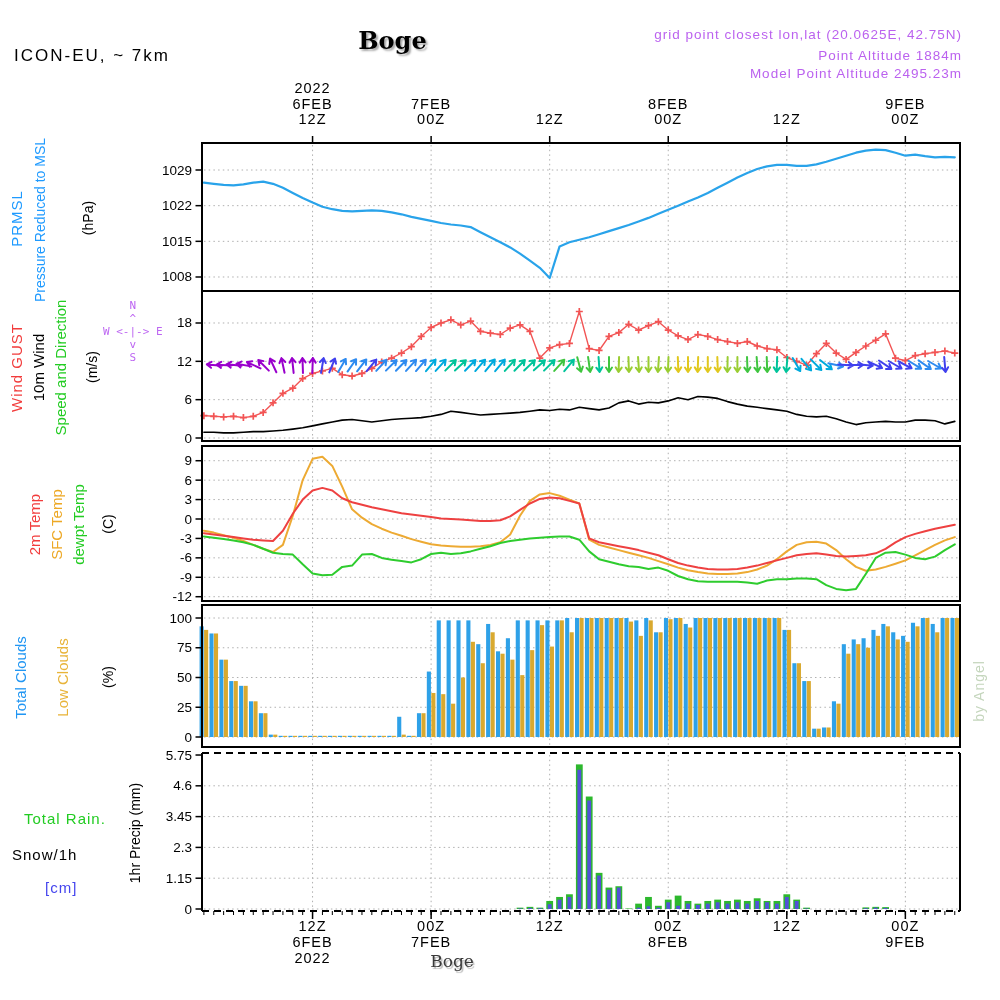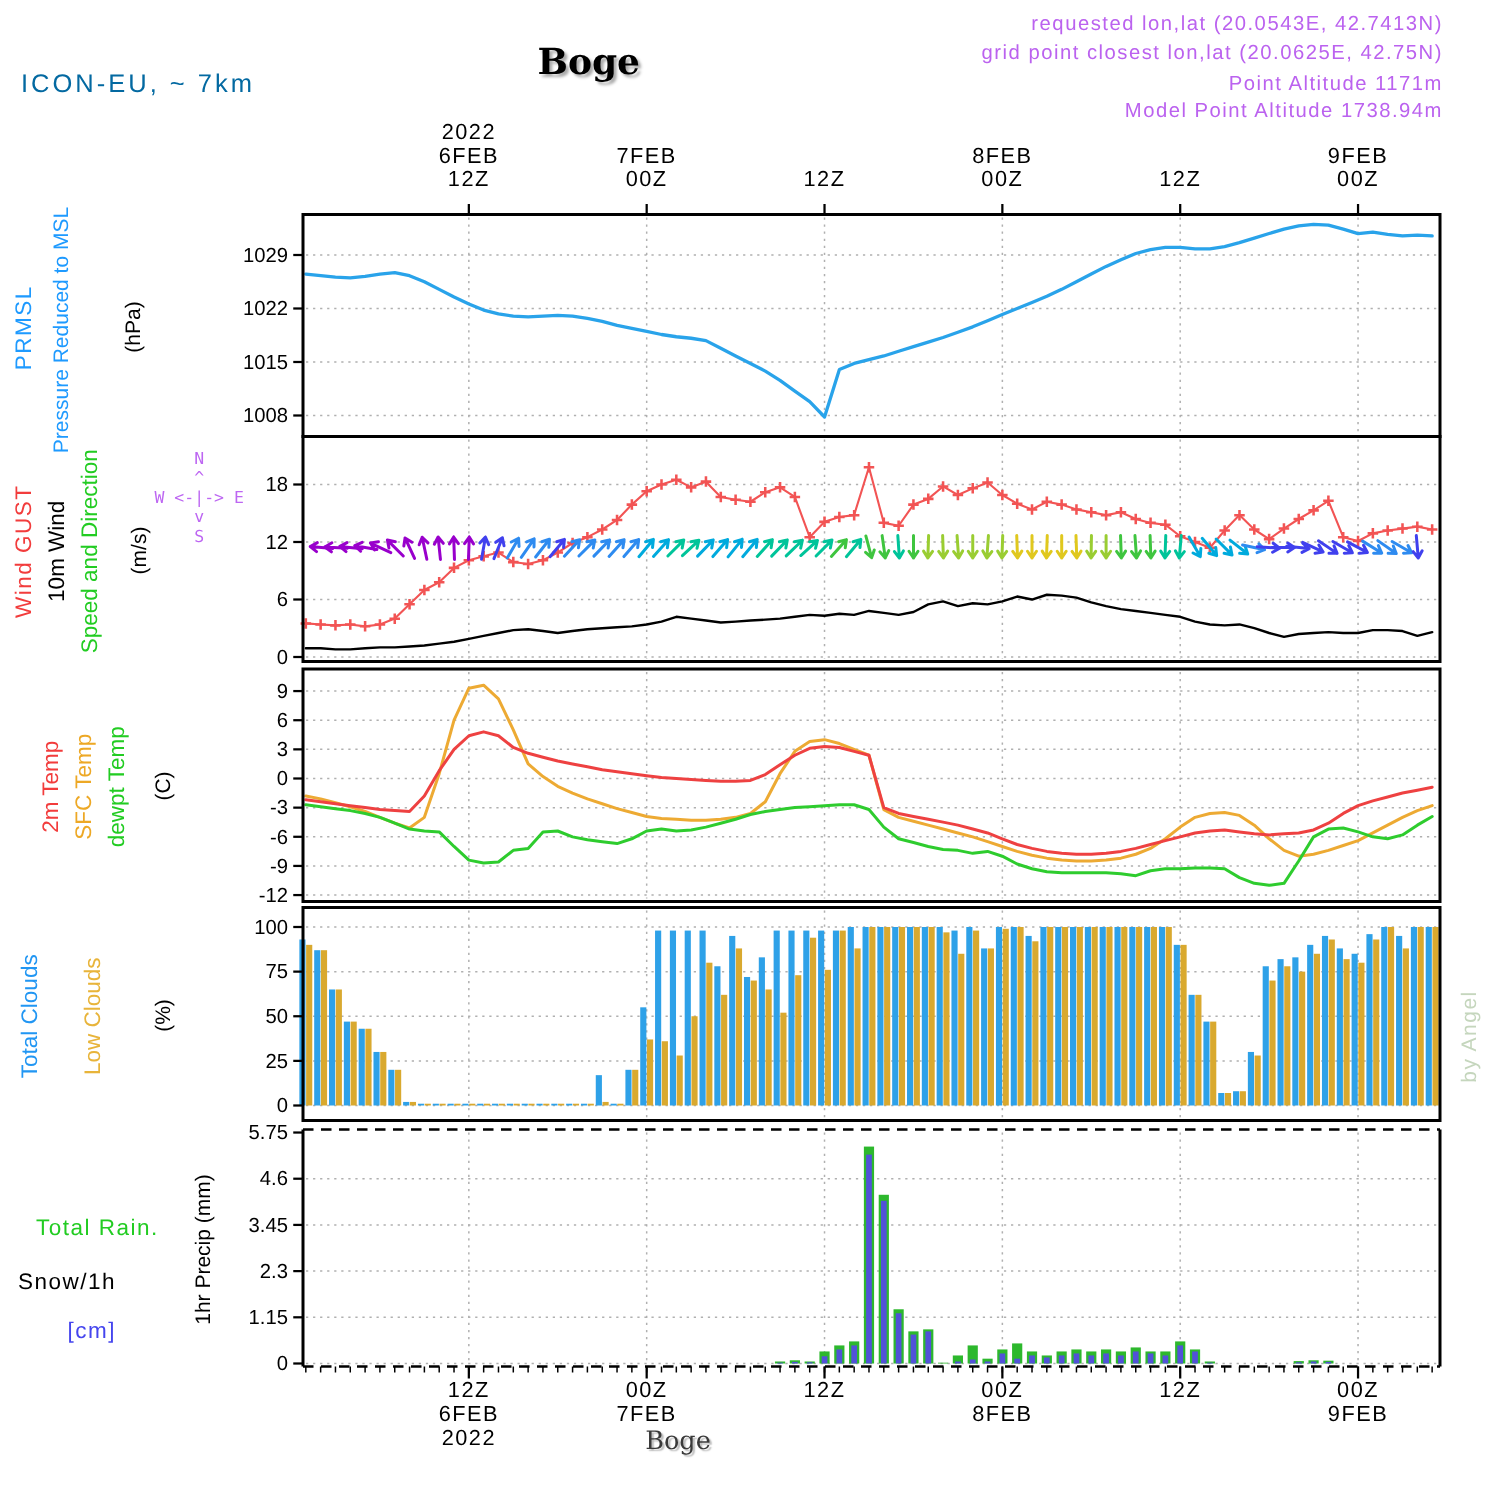--- a/index.html
+++ b/index.html
@@ -644,25 +644,24 @@
         <text x="668.24" y="947" font-size="14.5" text-anchor="middle" fill="#000" letter-spacing="1">8FEB</text>
         <line x1="786.8000000000001" y1="911" x2="786.8000000000001" y2="919" stroke="#000000" stroke-width="1.5"></line>
         <text x="786.8000000000001" y="931" font-size="14.5" text-anchor="middle" fill="#000" letter-spacing="1">12Z</text>
         <line x1="905.36" y1="911" x2="905.36" y2="919" stroke="#000000" stroke-width="1.5"></line>
         <text x="905.36" y="931" font-size="14.5" text-anchor="middle" fill="#000" letter-spacing="1">00Z</text>
         <text x="905.36" y="947" font-size="14.5" text-anchor="middle" fill="#000" letter-spacing="1">9FEB</text>
       </g>
     </svg>
 
   <div class="abs ctr" style="left:335px;top:26px;width:115px;font-size:24px;font-weight:bold;font-family:'DejaVu Serif','Liberation Serif',serif;color:#000;text-shadow:2px 2px 2px #aaa;">Boge</div>
-  <div class="abs" style="left:14px;top:46px;font-size:17px;letter-spacing:2px;color:#0369a1;">ICON-EU, ~ 7km</div>
-  <div class="abs rt hdr-purple" style="top:8px;">requested lon,lat (20.0543E, 42.7413N)</div>
+  <div class="abs" style="left:14px;top:46px;font-size:17px;letter-spacing:2px;color:#000000;">ICON-EU, ~ 7km</div>
   <div class="abs rt hdr-purple" style="top:27px;text-align:right;">grid point closest lon,lat (20.0625E, 42.75N)</div>
-  <div class="abs rt hdr-purple" style="top:48px;">Point Altitude 1171m</div>
-  <div class="abs rt hdr-purple" style="top:66px;">Model Point Altitude 1738.94m</div>
+  <div class="abs rt hdr-purple" style="top:48px;">Point Altitude 1884m</div>
+  <div class="abs rt hdr-purple" style="top:66px;">Model Point Altitude 2495.23m</div>
 
   <div class="abs rot ctr" style="left:-79px;top:210px;width:190px;font-size:15px;letter-spacing:1px;color:#1e9aff;">PRMSL</div>
   <div class="abs rot ctr" style="left:-60px;top:212px;width:200px;font-size:14px;color:#1e9aff;">Pressure Reduced to MSL</div>
   <div class="abs rot ctr" style="left:58px;top:210px;width:60px;font-size:14px;color:#000;">(hPa)</div>
 
   <div class="abs rot ctr" style="left:-59px;top:359px;width:150px;font-size:15px;letter-spacing:1px;color:#f23c3c;">Wind GUST</div>
   <div class="abs rot ctr" style="left:-37px;top:359px;width:150px;font-size:15px;color:#000;">10m Wind</div>
   <div class="abs rot ctr" style="left:-40px;top:359px;width:200px;font-size:15px;color:#22cc22;">Speed and Direction</div>
   <div class="abs rot ctr" style="left:62px;top:359px;width:60px;font-size:14px;color:#000;">(m/s)</div>
   <pre class="abs" style="left:103px;top:299px;margin:0;font-family:'DejaVu Sans Mono',monospace;font-size:11px;line-height:13px;color:#bd66f2;">    N

